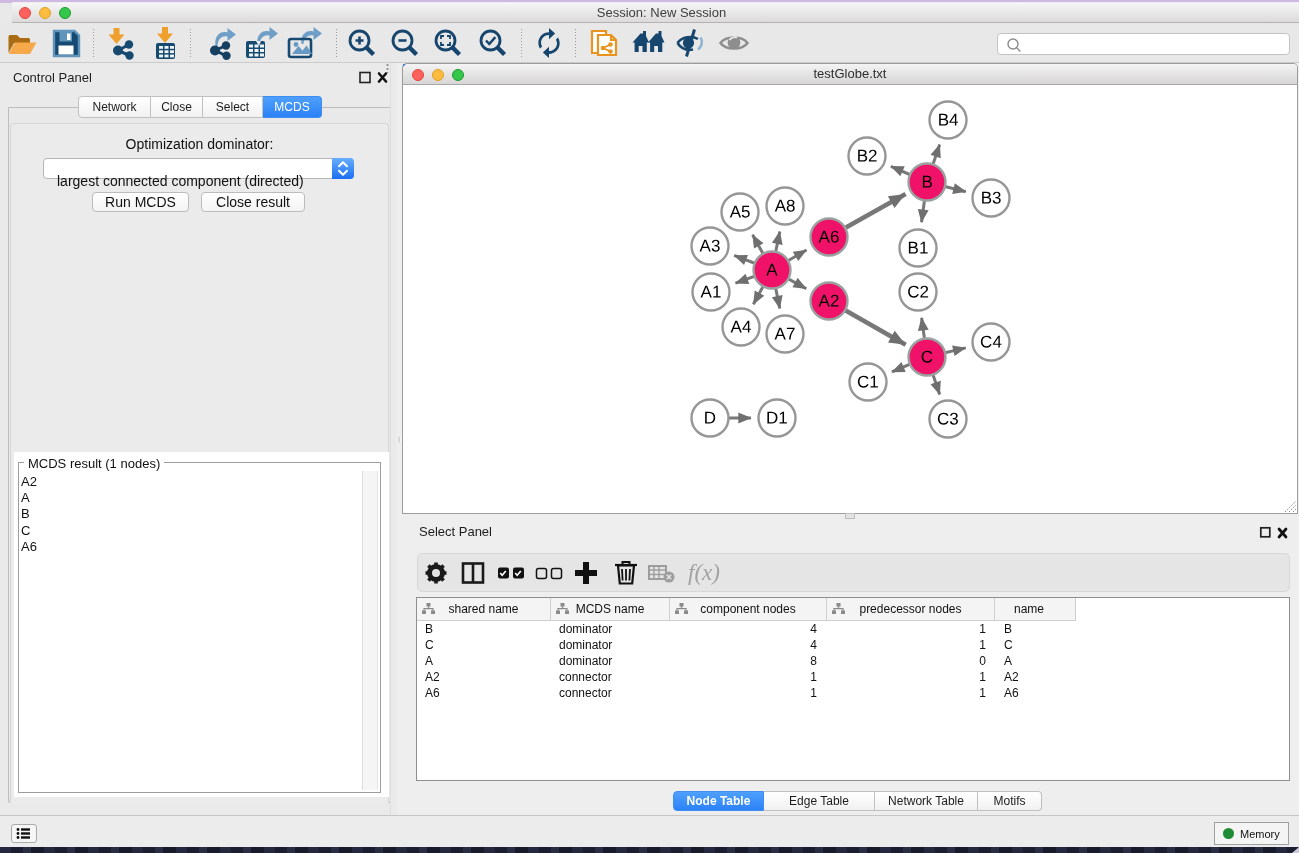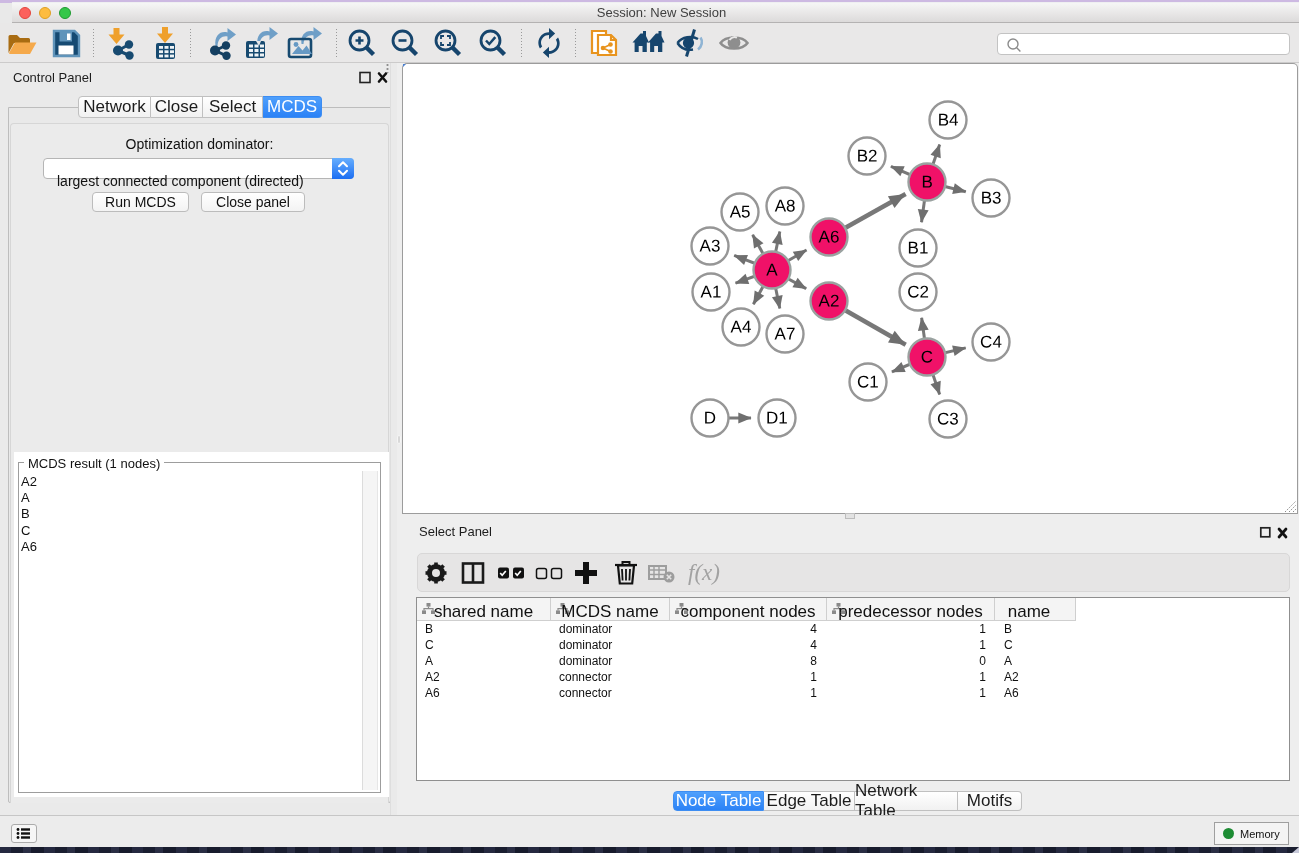--- a/index.html
+++ b/index.html
@@ -21,21 +21,21 @@
   .ticon { position:absolute; top:0; height:40px; display:flex; align-items:center; justify-content:center; }
   #searchbox { left:997px; top:10px; width:293px; height:22px; background:#fff;
     border:1px solid #c3c3c3; border-radius:4px; }
 
   
   #cp-title { left:13px; top:70px; font-size:13px; color:#1d1d1d; }
   .panebtns { position:absolute; font-size:13px; color:#111; }
   #cp-tabs { left:78px; top:96px; }
   .tabrow { display:flex; height:22px; }
   .tab { background:linear-gradient(#ffffff,#f1f1f1); border:1px solid #c0c0c0; border-left:none;
-    font-size:17px; color:#1c1c1c; display:flex; align-items:center; justify-content:center; }
+    font-size:12px; color:#1c1c1c; display:flex; align-items:center; justify-content:center; }
   .tab.first { border-left:1px solid #c0c0c0; border-radius:4px 0 0 4px; }
   .tab.last { border-radius:0 4px 4px 0; }
   .tab.sel { background:linear-gradient(#4fa0fc,#2b82f6); color:#fff; border-color:#3d8df2; }
   #tabpane { left:8px; top:107px; width:383px; height:696px; border:1px solid #bdbdbd;
     background:#e9e9e9; border-radius:0 0 2px 2px; }
   #innerpane { left:10px; top:123px; width:379px; height:680px; background:#ebebeb;
     border:1px solid #d6d6d6; border-bottom:none; border-radius:4px 4px 0 0; }
   #optlabel { left:0px; top:136px; width:399px; text-align:center; font-size:14px; color:#111; }
   #dropdown { left:43px; top:158px; width:311px; height:21px; background:#fff;
     border:1px solid #b5b5b5; border-radius:4px; font-size:14px; color:#111; }
@@ -59,21 +59,21 @@
     background:linear-gradient(#f4f4f4,#d7d5d5); border-bottom:1px solid #a9a7a7; }
   #nettitle .title { width:100%; text-align:center; font-size:13px; color:#2e2e2e; line-height:20px; }
   #canvas { left:0; top:22px; width:894px; height:427px; background:#fff; }
 
   
   #tp-title { left:419px; top:524px; font-size:13px; color:#1d1d1d; }
   #tp-toolbar { left:417px; top:553px; width:873px; height:39px; background:#e6e5e5;
     border:1px solid #d8d7d7; border-radius:5px; }
   #dtable { left:416px; top:597px; width:874px; height:184px; background:#fff; border:1px solid #8f8f8f; }
   .th { position:absolute; top:0; height:22px; background:#f4f4f4; border-right:1px solid #cfcfcf;
-    font-size:17px; color:#111; }
+    font-size:12px; color:#111; }
   .th .lbl { position:absolute; top:4px; width:100%; text-align:center; }
   .td { position:absolute; font-size:12px; color:#111; }
   #bottomtabs { left:673px; top:791px; }
 
   
   #statusbar { left:0; top:815px; width:1299px; height:32px; background:#ececec; border-top:1px solid #c6c6c6; }
   #hambtn { left:11px; top:824px; width:26px; height:19px; background:#f6f6f6;
     border:1px solid #ababab; border-radius:3px; }
   #membtn { left:1214px; top:822px; width:75px; height:23px; background:#f4f4f4;
     border:1px solid #9f9f9f; font-size:11px; color:#111;
@@ -268,29 +268,35 @@
 <div class="abs" id="dropdown">
   <div class="txt">largest connected component (directed)</div>
   <div class="spin">
     <svg width="22" height="21" viewBox="0 0 22 21">
       <path d="M7 8.2 L11 4.2 L15 8.2" fill="none" stroke="#fff" stroke-width="2" stroke-linecap="round" stroke-linejoin="round"></path>
       <path d="M7 12.8 L11 16.8 L15 12.8" fill="none" stroke="#fff" stroke-width="2" stroke-linecap="round" stroke-linejoin="round"></path>
     </svg>
   </div>
 </div>
 <div class="abs btn" style="left:92px; top:192px; width:97px;">Run MCDS</div>
-<div class="abs btn" style="left:201px; top:192px; width:104px;">Close panel</div>
+<div class="abs btn" style="left:201px; top:192px; width:104px;">Close result</div>
 <div class="abs" id="resultbox"></div>
 <div class="abs" id="fieldset"></div>
 <div class="abs" id="listscroll"></div>
 <div class="abs" id="legend">MCDS result (1 nodes)</div>
 <div class="abs" id="mcdslist">A2<br>A<br>B<br>C<br>A6</div>
 
 <div class="abs" style="left:403px;top:64px;width:3px;height:3px;background:#4a7fd0;clip-path:polygon(0 0,100% 0,0 100%);z-index:5;"></div>
 <div class="abs" id="netwin">
+  <div class="abs" id="nettitle">
+    <div class="tl" style="left:9px; top:5px; background:#fc615d; border:1px solid #e2463d;"></div>
+    <div class="tl" style="left:29px; top:5px; background:#fdbc40; border:1px solid #dfa023;"></div>
+    <div class="tl" style="left:49px; top:5px; background:#34c749; border:1px solid #1f9a31;"></div>
+    <div class="title">testGlobe.txt</div>
+  </div>
   <div class="abs" id="canvas">
 <svg width="894" height="427" viewBox="0 0 894 427" style="position:absolute;left:0;top:0;will-change:transform;">
 <defs>
 <marker id="arr" markerUnits="userSpaceOnUse" markerWidth="14.5" markerHeight="13" refX="11" refY="5" orient="auto" viewBox="0 0 12 10">
   <path d="M0.5,0.5 L11.5,5 L0.5,9.5 z" fill="#6f6f6f"></path>
 </marker>
 <marker id="arrT" markerUnits="userSpaceOnUse" markerWidth="18" markerHeight="16" refX="11.5" refY="5" orient="auto" viewBox="0 0 12 10">
   <path d="M0.5,0.5 L11.5,5 L0.5,9.5 z" fill="#6f6f6f"></path>
 </marker>
 </defs>
@@ -500,22 +506,22 @@
 <div class="td" style="left:410px;top:72.1px;width:159px;text-align:right;">1</div>
 <div class="td" style="left:587px;top:72.1px;">A2</div>
 <div class="td" style="left:8px;top:88.3px;">A6</div>
 <div class="td" style="left:142px;top:88.3px;">connector</div>
 <div class="td" style="left:253px;top:88.3px;width:147px;text-align:right;">1</div>
 <div class="td" style="left:410px;top:88.3px;width:159px;text-align:right;">1</div>
 <div class="td" style="left:587px;top:88.3px;">A6</div>
 </div>
 <div class="abs" id="bottomtabs">
   <div class="tabrow" style="height:20px;">
-    <div class="tab first sel" style="width:91px;">Node Table</div>
-    <div class="tab" style="width:91px;">Edge Table</div>
+    <div class="tab first sel" style="width:91px;font-weight:bold;">Node Table</div>
+    <div class="tab" style="width:111px;">Edge Table</div>
     <div class="tab" style="width:103px;">Network Table</div>
     <div class="tab last" style="width:64px;">Motifs</div>
   </div>
 </div>
 
 <div class="abs" id="statusbar"></div>
 <div class="abs" id="hambtn">
   <svg width="24" height="17" viewBox="0 0 24 17">
     <circle cx="6" cy="4.5" r="1.4" fill="#111"></circle>
       <rect x="9" y="3.3" width="9" height="2.4" fill="#111"></rect>

